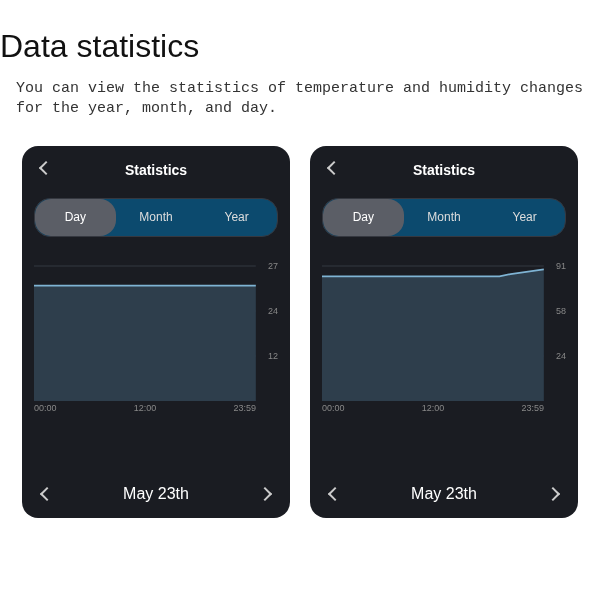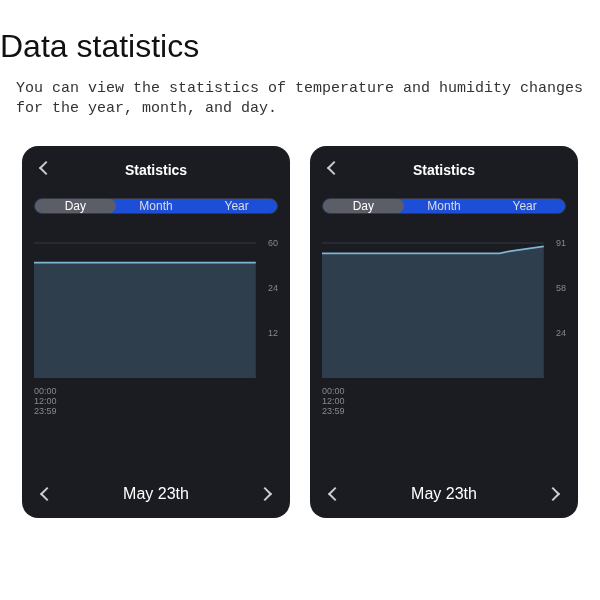--- a/index.html
+++ b/index.html
@@ -64,24 +64,24 @@
     border-bottom: 2px solid #ccc;
     transform: rotate(45deg);
   }
   .phone-title {
     font-size: 14px;
     font-weight: 600;
     color: #fff;
   }
   .segmented {
     display: flex;
-    background: #1d4ed8;
+    background: #0c4a6e;
     border-radius: 16px;
     margin-top: 16px;
-    height: 16px;
+    height: 39px;
     overflow: hidden;
     border: 1px solid #353840;
   }
   .seg {
     flex: 1;
     display: flex; align-items: center; justify-content: center;
     font-size: 12px;
     color: #ddd;
     cursor: pointer;
   }
@@ -110,23 +110,22 @@
     right: 0;
     font-size: 9px;
     color: #888;
     transform: translateY(-50%);
   }
   .x-ticks {
     display: flex;
     justify-content: space-between;
     font-size: 9px;
     color: #888;
-    margin-top: 8px;
+    margin-top: 2px;
     padding-right: 22px;
-    flex-direction: column;
   }
   .date-nav {
     margin-top: auto;
     display: flex;
     align-items: center;
     justify-content: center;
     position: relative;
     height: 32px;
   }
   .date-nav .nav-btn {
@@ -165,21 +164,21 @@
       </div>
       <span class="phone-title">Statistics</span>
     </div>
     <div class="segmented">
       <div class="seg active">Day</div>
       <div class="seg">Month</div>
       <div class="seg">Year</div>
     </div>
 
     <div class="chart-wrap">
-      <span class="y-tick" style="top:10%">60</span>
+      <span class="y-tick" style="top:10%">27</span>
       <span class="y-tick" style="top:40%">24</span>
       <span class="y-tick" style="top:70%">12</span>
       <svg class="chart-svg" viewBox="0 0 220 130" preserveAspectRatio="none">
         <line x1="0" y1="13" x2="200" y2="13" stroke="#333840" stroke-width="1"></line>
         <line x1="0" y1="52" x2="200" y2="52" stroke="#333840" stroke-width="1"></line>
         <line x1="0" y1="91" x2="200" y2="91" stroke="#333840" stroke-width="1"></line>
         <line x1="0" y1="130" x2="200" y2="130" stroke="#333840" stroke-width="1"></line>
 
         <path d="M0,30 L200,30 L200,130 L0,130 Z" fill="#2e3e4c"></path>
         <path d="M0,30 L200,30" stroke="#7fb4d4" stroke-width="1.5" fill="none"></path>

